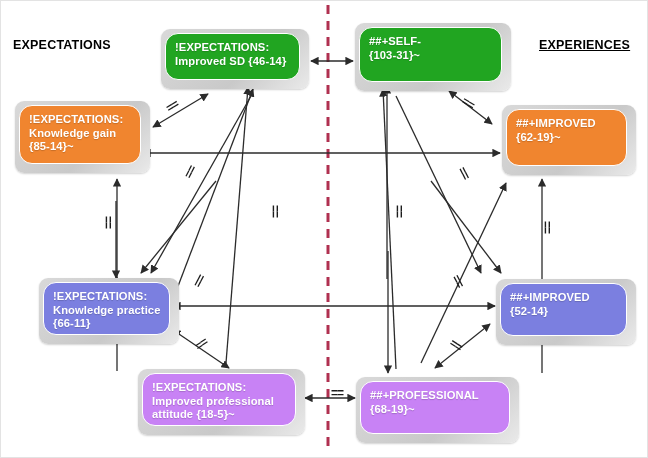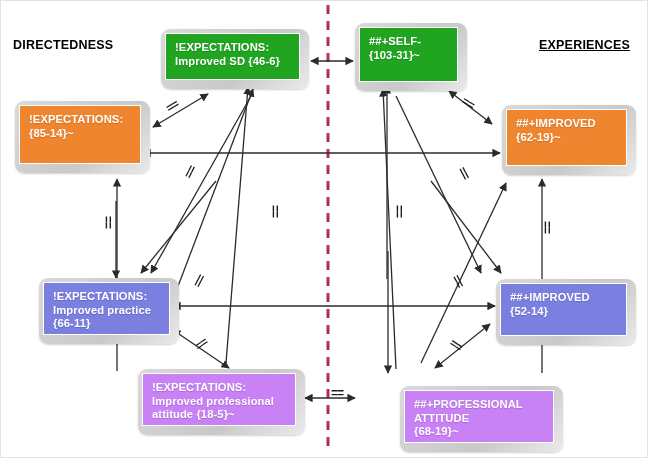--- a/index.html
+++ b/index.html
@@ -31,21 +31,21 @@
     box-sizing:border-box;
     border-radius:9px;
     background:#cfcfcf;
     background:linear-gradient(135deg,#d9d9d9 0%,#c9c9c9 60%,#eaeaea 100%);
     padding:4px 9px 9px 4px;
     box-shadow:0 1px 2px rgba(0,0,0,.18);
   }
   .node .inner{
     width:100%;height:100%;
     box-sizing:border-box;
-    border-radius:0;
+    border-radius:13px;
     border:1.5px solid #ffffff;
     padding:7px 8px 6px 9px;
     color:#ffffff;
     font-weight:bold;
     font-size:11.2px;
     line-height:13.6px;
     letter-spacing:.1px;
     text-shadow:0 1px 1px rgba(0,0,0,.18);
     overflow:hidden;
   }
@@ -120,78 +120,78 @@
       <line x1="395" y1="368" x2="382" y2="88"></line>
       <line x1="420" y1="362" x2="505" y2="182"></line>
 
       <line x1="215" y1="180" x2="140" y2="272"></line>
       <line x1="430" y1="180" x2="500" y2="272"></line>
       <line x1="250" y1="95" x2="150" y2="272"></line>
       <line x1="395" y1="95" x2="480" y2="272"></line>
     </g>
   </svg>
 
-  <div class="side-label" id="label-expectations">DIRECTEDNESS</div>
+  <div class="side-label" id="label-expectations">EXPECTATIONS</div>
   <div class="side-label" id="label-experiences">EXPERIENCES</div>
 
   <div class="node green" style="left:160px;top:28px;width:148px;height:60px;">
     <div class="inner">
       <span>!EXPECTATIONS:</span>
-      <span>Improved SD {46-6}</span>
+      <span>Improved SD {46-14}</span>
     </div>
   </div>
 
   <div class="node orange" style="left:14px;top:100px;width:135px;height:72px;">
     <div class="inner">
       <span>!EXPECTATIONS:</span>
+      <span>Knowledge gain</span>
       <span>{85-14}~</span>
     </div>
   </div>
 
   <div class="node blue" style="left:38px;top:277px;width:140px;height:66px;">
     <div class="inner">
       <span>!EXPECTATIONS:</span>
-      <span>Improved practice</span>
+      <span>Knowledge practice</span>
       <span>{66-11}</span>
     </div>
   </div>
 
   <div class="node purple" style="left:137px;top:368px;width:167px;height:66px;">
     <div class="inner">
       <span>!EXPECTATIONS:</span>
       <span>Improved professional</span>
       <span>attitude {18-5}~</span>
     </div>
   </div>
 
-  <div class="node green" style="left:354px;top:22px;width:112px;height:68px;">
+  <div class="node green" style="left:354px;top:22px;width:156px;height:68px;">
     <div class="inner">
       <span>##+SELF-</span>
       <span>{103-31}~</span>
     </div>
   </div>
 
   <div class="node orange" style="left:501px;top:104px;width:134px;height:70px;">
     <div class="inner">
       <span>##+IMPROVED</span>
       <span>{62-19}~</span>
     </div>
   </div>
 
   <div class="node blue" style="left:495px;top:278px;width:140px;height:66px;">
     <div class="inner">
       <span>##+IMPROVED</span>
       <span>{52-14}</span>
     </div>
   </div>
 
-  <div class="node purple" style="left:355px;top:385px;width:163px;height:66px;margin-left:44px;">
+  <div class="node purple" style="left:355px;top:376px;width:163px;height:66px;">
     <div class="inner">
       <span>##+PROFESSIONAL</span>
-      <span>ATTITUDE</span>
       <span>{68-19}~</span>
     </div>
   </div>
 
   <div class="relmark" style="left:165px;top:99px;transform:rotate(-31deg);">==</div>
   <div class="relmark" style="left:461px;top:96px;transform:rotate(31deg);">==</div>
 
   <div class="relmark" style="left:101px;top:215px;transform:rotate(90deg);">==</div>
   <div class="relmark" style="left:268px;top:204px;transform:rotate(90deg);">==</div>
   <div class="relmark" style="left:392px;top:204px;transform:rotate(90deg);">==</div>

